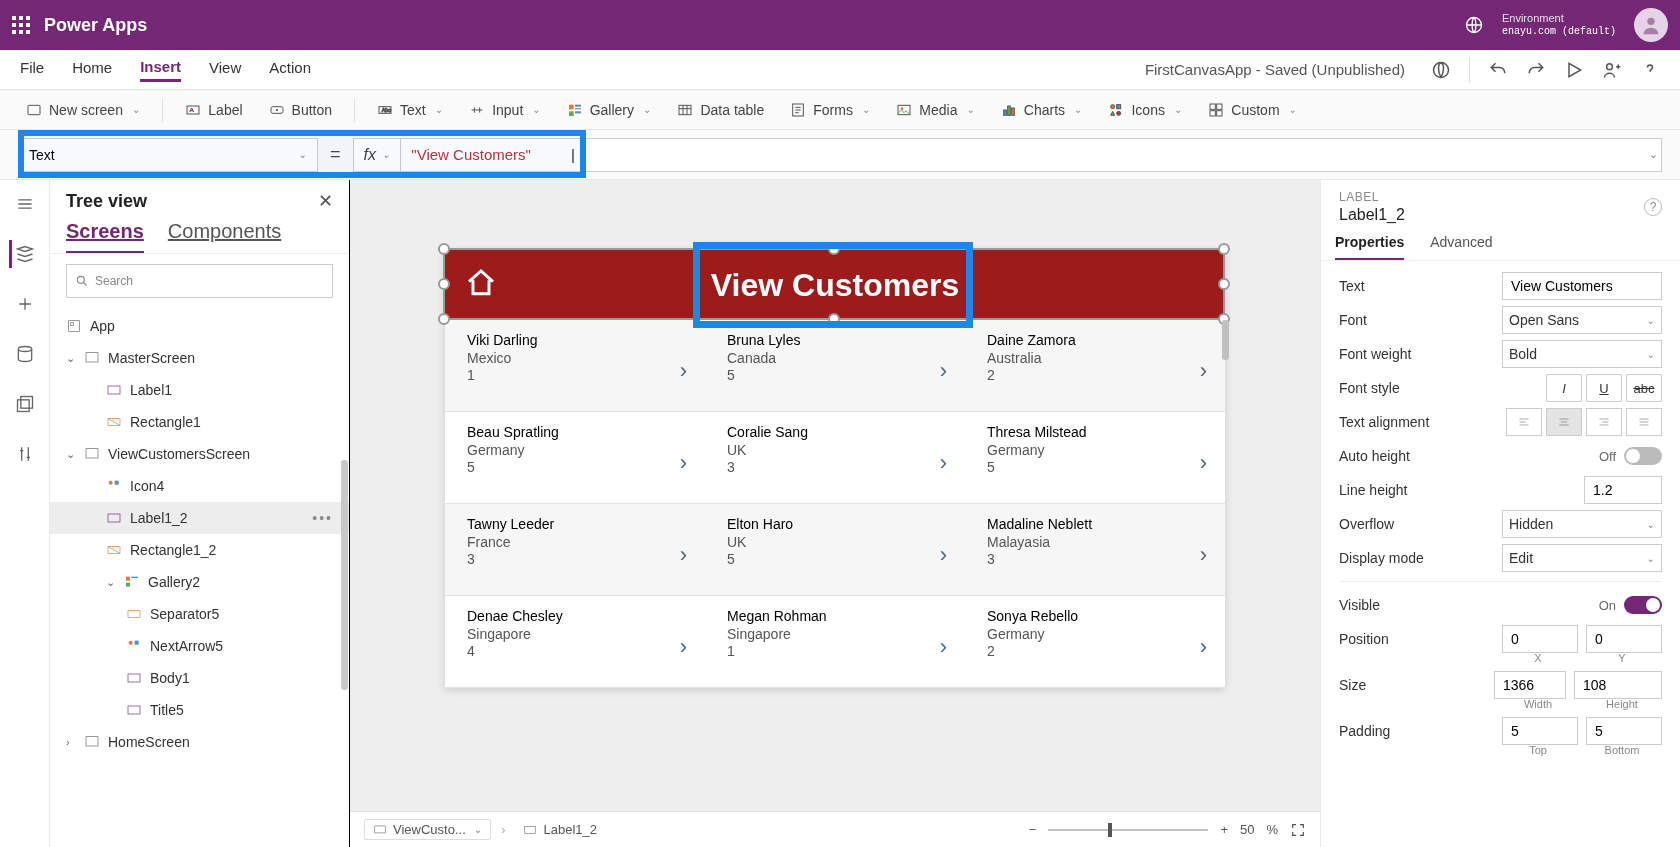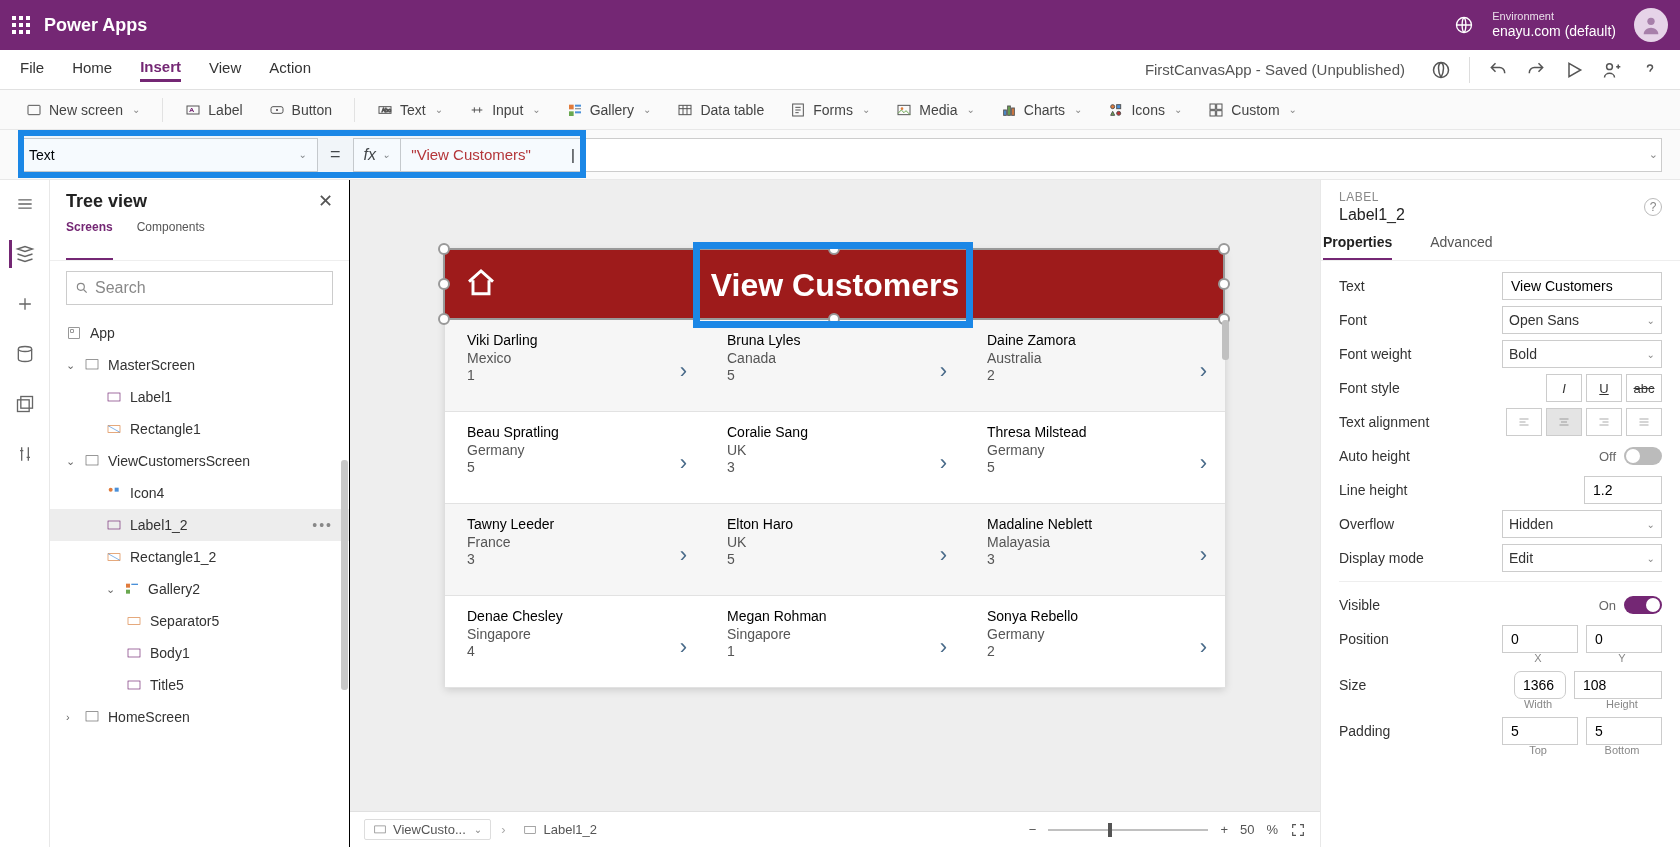--- a/index.html
+++ b/index.html
@@ -7,21 +7,21 @@
 
 
 .suite-bar { height: 50px; background: #742774; color: #fff; display: flex; align-items: center; padding: 0 12px; justify-content: space-between; }
 .suite-left { display: flex; align-items: center; gap: 14px; }
 .waffle { width: 18px; height: 18px; display: grid; grid-template-columns: repeat(3,4px); grid-template-rows: repeat(3,4px); gap: 3px; }
 .waffle span { background: #fff; width: 4px; height: 4px; }
 .suite-title { font-size: 18px; font-weight: 600; }
 .suite-right { display: flex; align-items: center; gap: 18px; }
 .env-block { font-size: 12px; line-height: 1.2; text-align: left; }
 .env-block .env-lbl { opacity: .85; font-size: 11px; }
-.env-block .env-val { font-size: 14px; }
+.env-block .env-val { font-size: 10px; font-family: Liberation Mono, monospace; }
 .avatar { width: 34px; height: 34px; border-radius: 50%; background: #e6d3e8; display: flex; align-items: center; justify-content: center; }
 .avatar svg { fill: #a77faa; width: 22px; height: 22px; }
 .env-icon { width: 20px; height: 20px; }
 
 
 .menu-row { height: 40px; background: #fff; display: flex; align-items: center; padding: 0 20px; gap: 28px; border-bottom: 1px solid #e1e1e1; font-size: 15px; color: #333; }
 .menu-row .mi { cursor: pointer; padding-bottom: 4px; }
 .menu-row .mi.active { color: #742774; border-bottom: 3px solid #742774; font-weight: 600; }
 .menu-right { margin-left: auto; display: flex; align-items: center; gap: 18px; color: #666; }
 .menu-right .doc-title { font-size: 15px; color: #555; margin-right: 8px; }
@@ -52,23 +52,23 @@
 .left-rail .rail-btn { width: 28px; height: 28px; display: flex; align-items: center; justify-content: center; cursor: pointer; }
 .left-rail svg { width: 20px; height: 20px; stroke: #666; fill: none; stroke-width: 1.6; }
 .rail-active { border-left: 3px solid #742774; margin-left: -3px; }
 
 
 .tree-panel { width: 300px; background: #fff; border-right: 1px solid #000000; display: flex; flex-direction: column; position: relative; }
 .tree-hdr { display: flex; align-items: center; justify-content: space-between; padding: 10px 16px 4px; }
 .tree-hdr h2 { font-size: 18px; font-weight: 600; color: #222; }
 .tree-hdr .close { font-size: 18px; color: #555; cursor: pointer; }
 .tree-tabs { display: flex; gap: 24px; padding: 4px 16px 0; border-bottom: 1px solid #eee; }
-.tree-tabs .tt { font-size: 12px; padding-bottom: 24px; color: #555; cursor: pointer; }
+.tree-tabs .tt { font-size: 20px; padding-bottom: 8px; color: #555; cursor: pointer; text-decoration: underline; }
 .tree-tabs .tt.active { color: #742774; border-bottom: 2px solid #742774; font-weight: 600; }
-.tree-search { margin: 10px 16px; height: 34px; border: 1px solid #ccc; display: flex; align-items: center; padding: 0 8px; color: #888; gap: 6px; font-size: 16px; }
+.tree-search { margin: 10px 16px; height: 34px; border: 1px solid #ccc; display: flex; align-items: center; padding: 0 8px; color: #888; gap: 6px; font-size: 12px; }
 .tree-body { flex: 1; overflow: hidden; padding: 2px 0; font-size: 14px; color: #333; }
 .tnode { display: flex; align-items: center; height: 32px; padding-left: 16px; gap: 8px; cursor: pointer; }
 .tnode.sel { background: #ededed; }
 .tnode .ico { width: 16px; height: 16px; flex-shrink: 0; }
 .tnode .caret { width: 10px; font-size: 11px; color: #666; }
 .ind2 { padding-left: 56px; }
 .ind3 { padding-left: 76px; }
 .node-more { margin-left: auto; margin-right: 16px; color: #888; letter-spacing: 2px; }
 .tree-scroll-thumb { position: absolute; right: 1px; top: 280px; width: 7px; height: 230px; background: #c8c8c8; border-radius: 3px; }
 
@@ -99,21 +99,21 @@
 .zoom-area { margin-left: auto; display: flex; align-items: center; gap: 12px; }
 .zoom-track { width: 160px; height: 2px; background: #c0c0c0; position: relative; }
 .zoom-thumb { position: absolute; top: -6px; left: 60px; width: 4px; height: 14px; background: #555; }
 
 
 .props { width: 360px; background: #fff; border-left: 1px solid #e8e8e8; display: flex; flex-direction: column; padding: 10px 0 0; }
 .props-hdr { padding: 0 18px; }
 .props-hdr .kind { font-size: 12px; color: #888; letter-spacing: .5px; }
 .props-hdr .name { font-size: 16px; color: #222; margin-top: 2px; }
 .props-hdr .help { float: right; color: #888; border: 1px solid #bbb; border-radius: 50%; width: 18px; height: 18px; font-size: 12px; display: flex; align-items: center; justify-content: center; margin-top: -26px; }
-.props-tabs { display: flex; gap: 38px; padding: 10px 2px 0; border-bottom: 1px solid #eee; }
+.props-tabs { display: flex; gap: 26px; padding: 10px 14px 0; border-bottom: 1px solid #eee; }
 .props-tabs .pt { font-size: 14px; color: #555; padding-bottom: 8px; cursor: pointer; }
 .props-tabs .pt.active { color: #222; font-weight: 700; border-bottom: 2px solid #742774; }
 .props-body { flex: 1; overflow: hidden; padding: 8px 18px; }
 .prow { display: flex; align-items: center; height: 34px; font-size: 14px; color: #333; }
 .prow .lbl { flex: 1; }
 .prow .val { width: 160px; }
 .prow .val2 { width: 78px; }
 .pinput { width: 100%; height: 28px; border: 1px solid #ccc; padding: 0 8px; font-size: 14px; background: #fff; }
 .psel { width: 100%; height: 28px; border: 1px solid #ccc; padding: 0 6px; font-size: 14px; background: #fff; display: flex; align-items: center; justify-content: space-between; }
 .btn-grp { display: flex; gap: 4px; }
@@ -437,20 +437,27 @@
           </svg>
           <span>Gallery2</span>
         </div>
       <div class="tnode ind3">
           <svg class="ico" viewBox="0 0 24 24" fill="none">
             <rect x="3" y="7" width="18" height="10" stroke="#d97f3c"></rect>
           </svg>
           <span>Separator5</span>
         </div>
       <div class="tnode ind3">
+          <svg class="ico" viewBox="0 0 24 24" stroke="none">
+            <circle cx="7" cy="7" r="3" fill="#e07b3c"></circle>
+            <rect x="13" y="4" width="6" height="6" fill="#4a90d9"></rect>
+          </svg>
+          <span>NextArrow5</span>
+        </div>
+      <div class="tnode ind3">
           <svg class="ico" viewBox="0 0 24 24" fill="none" stroke="#742774">
             <rect x="3" y="6" width="18" height="12"></rect>
           </svg>
           <span>Body1</span>
         </div>
       <div class="tnode ind3">
           <svg class="ico" viewBox="0 0 24 24" fill="none" stroke="#742774">
             <rect x="3" y="6" width="18" height="12"></rect>
           </svg>
           <span>Title5</span>
@@ -715,21 +722,21 @@
             <input class="pinput" style="width: 76px;" value="0">
           </div>
       </div>
       <div class="subrow">
           <span>X</span>
           <span>Y</span>
         </div>
       <div class="prow">
           <div class="lbl">Size</div>
         <div style="display:flex;gap:8px">
-            <input class="pinput" style="width: 52px; border-radius: 7px;" value="1366">
+            <input class="pinput" style="width: 72px;" value="1366">
             <input class="pinput" style="width: 88px;" value="108">
           </div>
       </div>
       <div class="subrow">
           <span>Width</span>
           <span>Height</span>
         </div>
       <div class="prow">
           <div class="lbl">Padding</div>
         <div style="display:flex;gap:8px">

